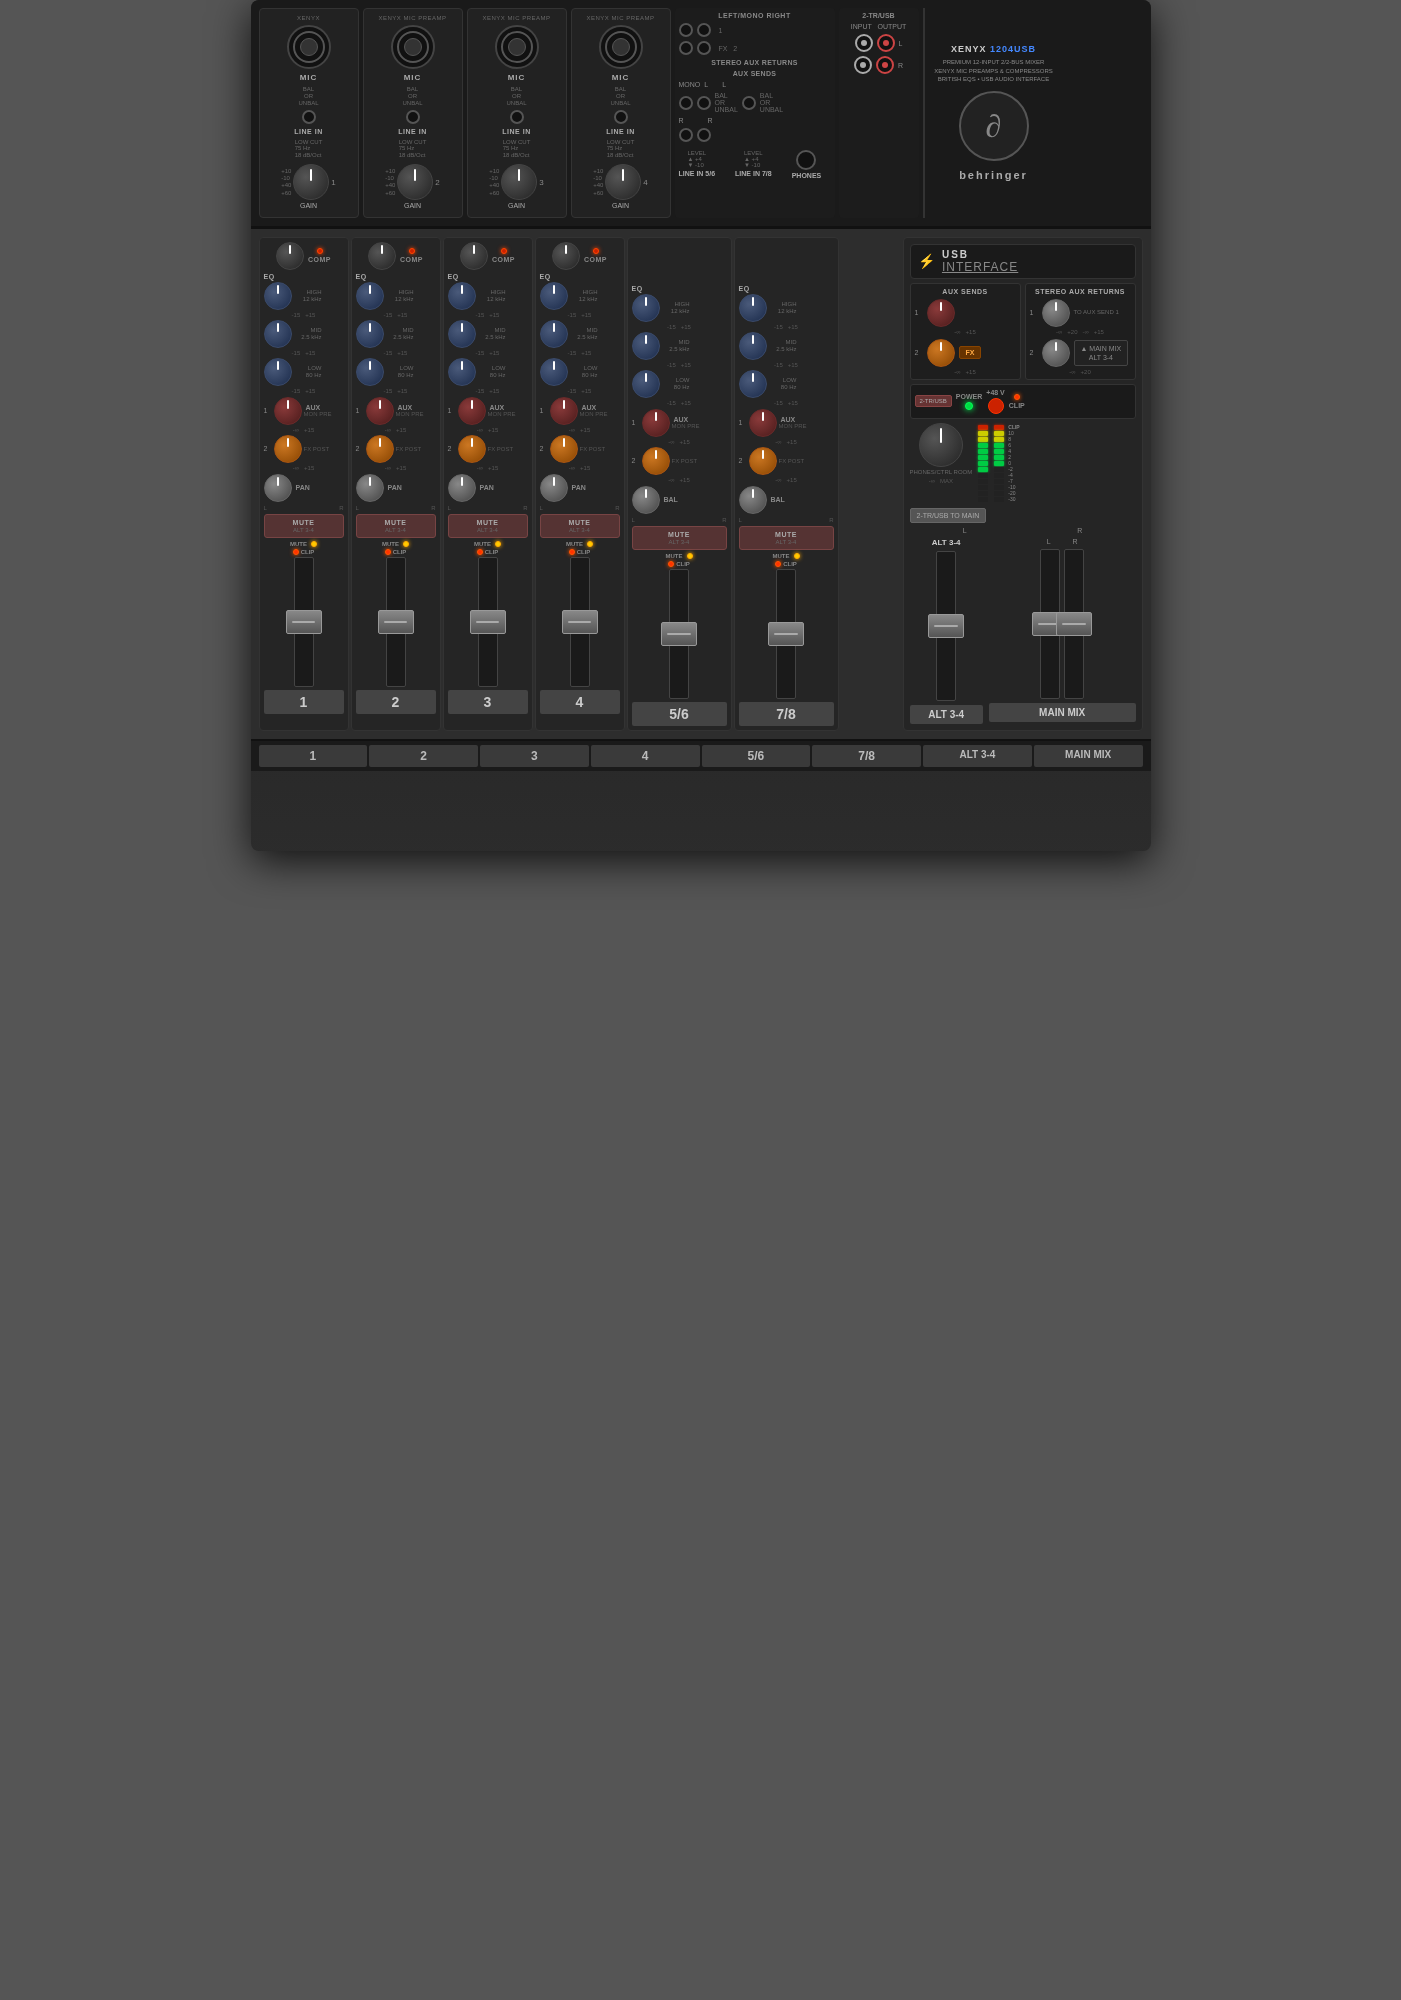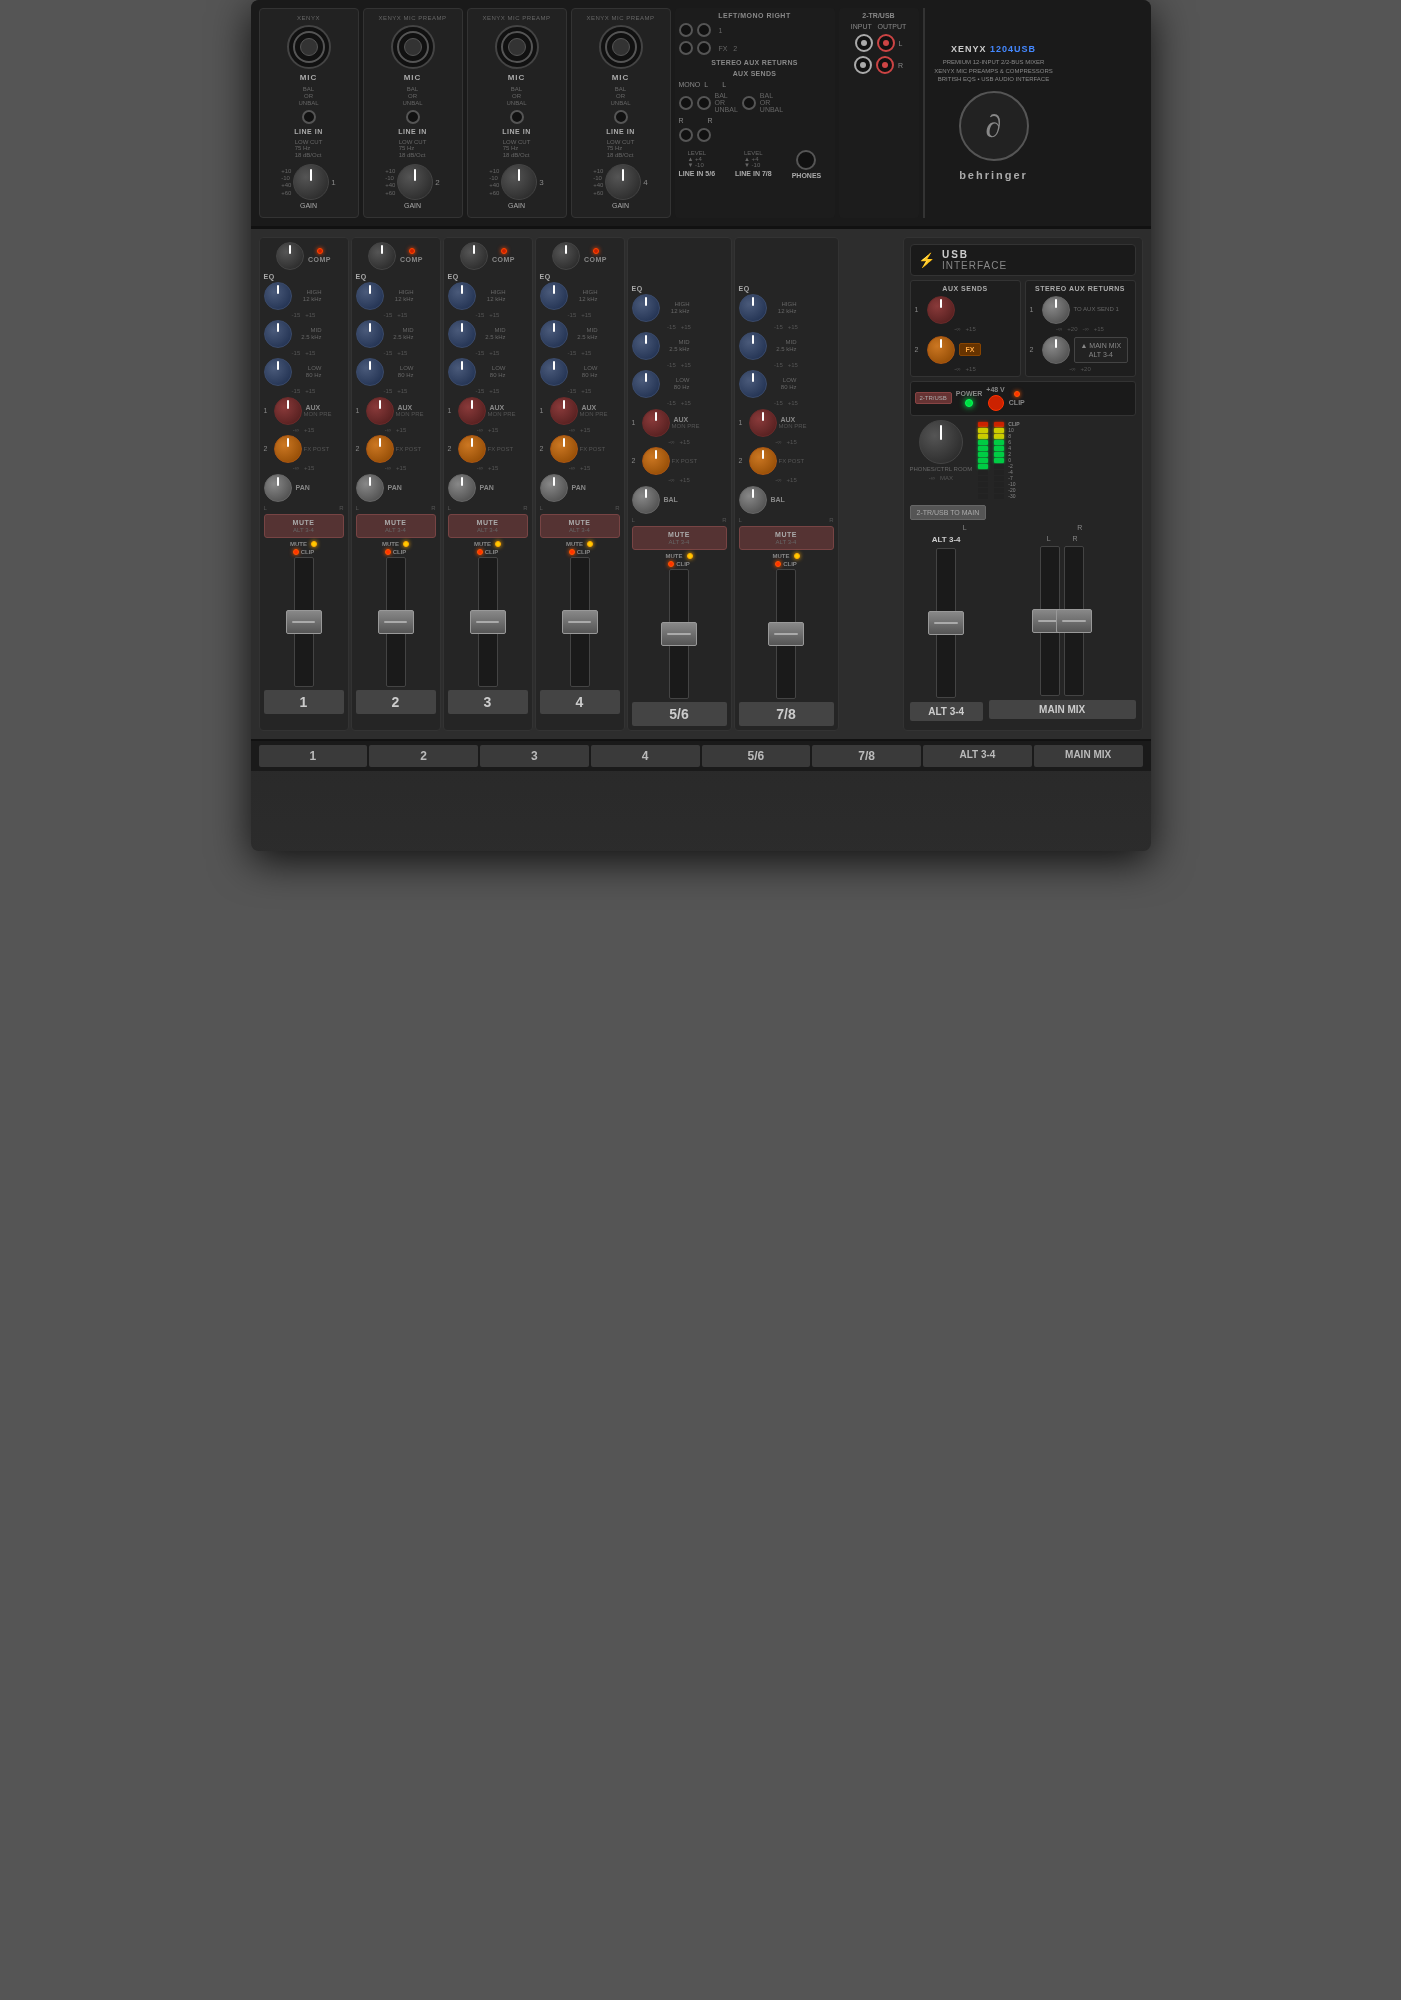--- a/index.html
+++ b/index.html
@@ -494,23 +494,24 @@
       font-size: 14px;
       color: #4488ff;
     }
     .usb-text {
       font-size: 10px;
       color: #ccc;
       font-weight: bold;
       letter-spacing: 2px;
     }
     .interface-text {
-      font-size: 10px;
+      font-size: 12px;
       color: #888;
       letter-spacing: 1px;
+      text-decoration: underline;
     }
 
     
     .sends-returns-row {
       display: flex;
       gap: 4px;
     }
     .aux-sends-master {
       flex: 1;
       background: #1e1e1e;

